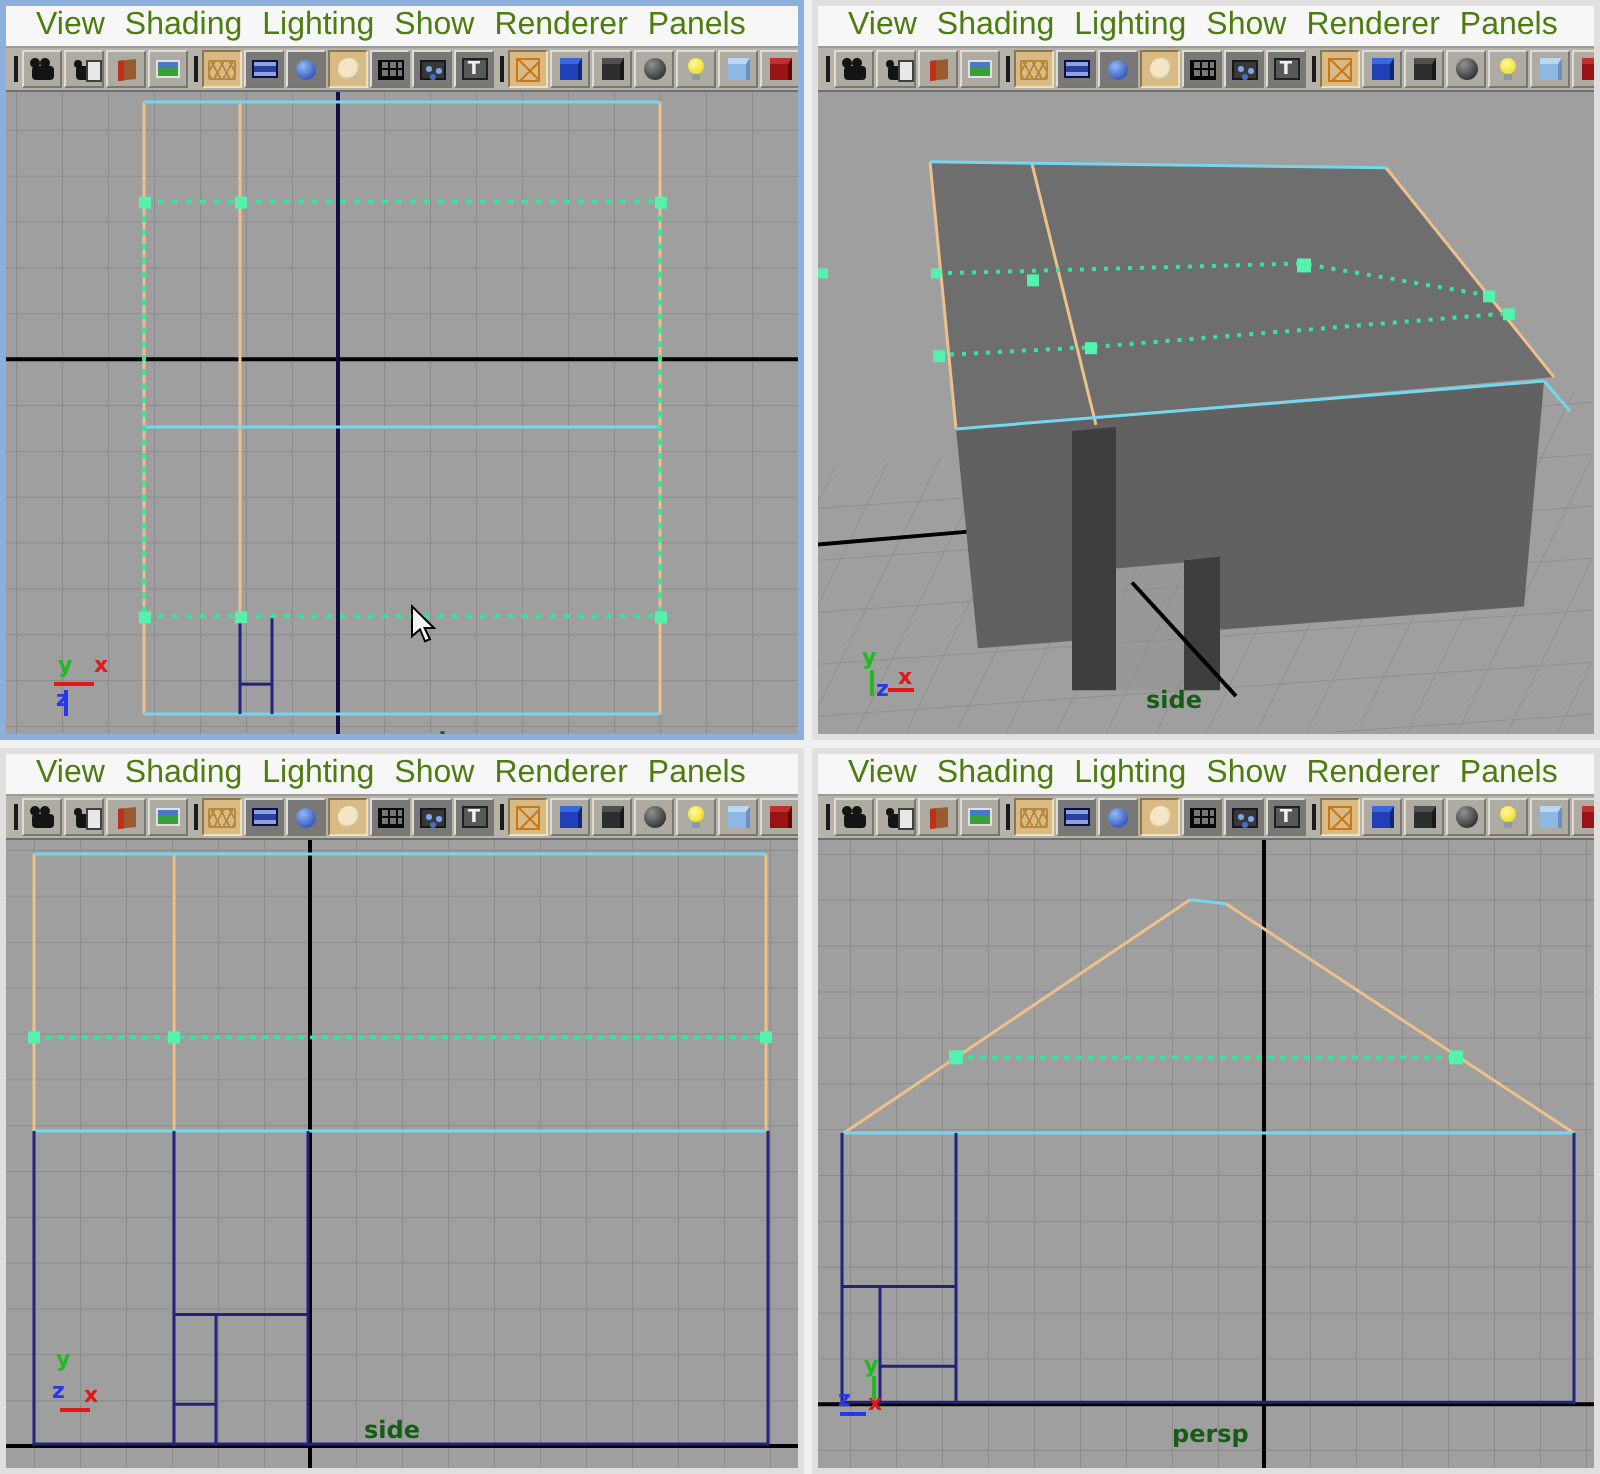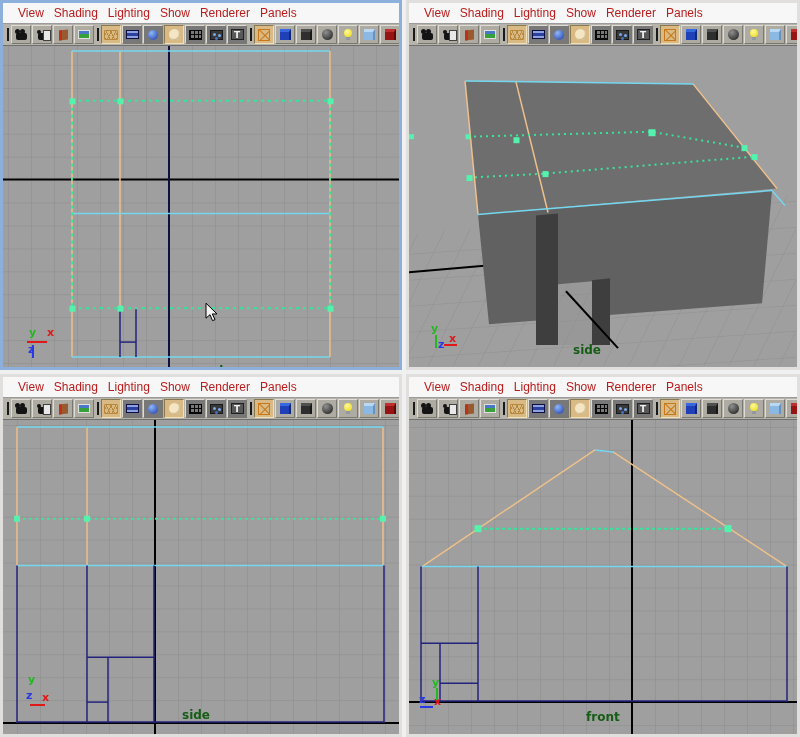--- a/index.html
+++ b/index.html
@@ -6,21 +6,21 @@
   #stage{position:relative;width:800px;height:737px;background:#f0f0f0;overflow:hidden;
          font-family:"Liberation Sans",sans-serif;}
   .panel{position:absolute;box-sizing:border-box;display:flex;flex-direction:column;background:#9f9f9f;}
   #p-top  {left:0;  top:0;   width:402px;height:370px;border:3px solid #8cafdc;}
   #p-persp{left:406px;top:0; width:394px;height:370px;border:3px solid #e0dfdd;}
   #p-front{left:0;  top:374px;width:402px;height:363px;border:3px solid #e0dfdd;}
   #p-side {left:406px;top:374px;width:394px;height:363px;border:3px solid #e0dfdd;}
 
   .menubar{height:20px;background:#f7f7f7;border-bottom:1px solid #9b9b9b;display:flex;
            align-items:center;padding-left:10px;flex:0 0 auto;}
-  .menu-item{font-size:12px;color:#b91c1c;padding:0 5px;cursor:default;white-space:nowrap;}
+  .menu-item{font-size:16px;color:#4d7c0f;padding:0 5px;cursor:default;white-space:nowrap;}
 
   .toolbar{height:21px;background:#b5b3aa;border-bottom:1px solid #6f6f6f;display:flex;
            align-items:center;padding-left:2px;flex:0 0 auto;overflow:hidden;}
   .tb-btn{width:20px;height:19px;flex:0 0 auto;display:flex;align-items:center;justify-content:center;
           border:1px solid;border-color:#dedcd4 #787870 #787870 #dedcd4;box-sizing:border-box;margin-right:1px;}
   .s-flat{background:#aeaca2;}
   .s-dark{background:#787878;}
   .s-active{background:#d9ba84;border-color:#8a7850 #f0e0b8 #f0e0b8 #8a7850;}
   .tb-sep{width:6px;height:19px;flex:0 0 auto;position:relative;}
   .tb-sep::before{content:"";position:absolute;left:2px;top:3px;width:2px;height:13px;background:#1a1a1a;}
@@ -551,21 +551,21 @@
             <line x1="31" y1="264" x2="69" y2="264"></line>
             <line x1="12" y1="282" x2="378" y2="282"></line>
           </g>
         </g>
         <line x1="69" y1="109" x2="319" y2="109" stroke="#39e49c" stroke-width="2" stroke-dasharray="3 3"></line>
         <g fill="#55f2ae">
           <rect x="65.5" y="105.5" width="7" height="7"></rect>
             <rect x="315.5" y="105.5" width="7" height="7"></rect>
         </g>
       </svg>
-      <div class="vp-label">front</div>
+      <div class="vp-label">persp</div>
       <div class="axw">
         <span class="ay">y</span>
         <span class="az">z</span>
         <span class="ax">x</span>
         <div class="lv lv-green"></div>
           <div class="lh lh-blue"></div>
       </div>
     </div>
   </div>
 

